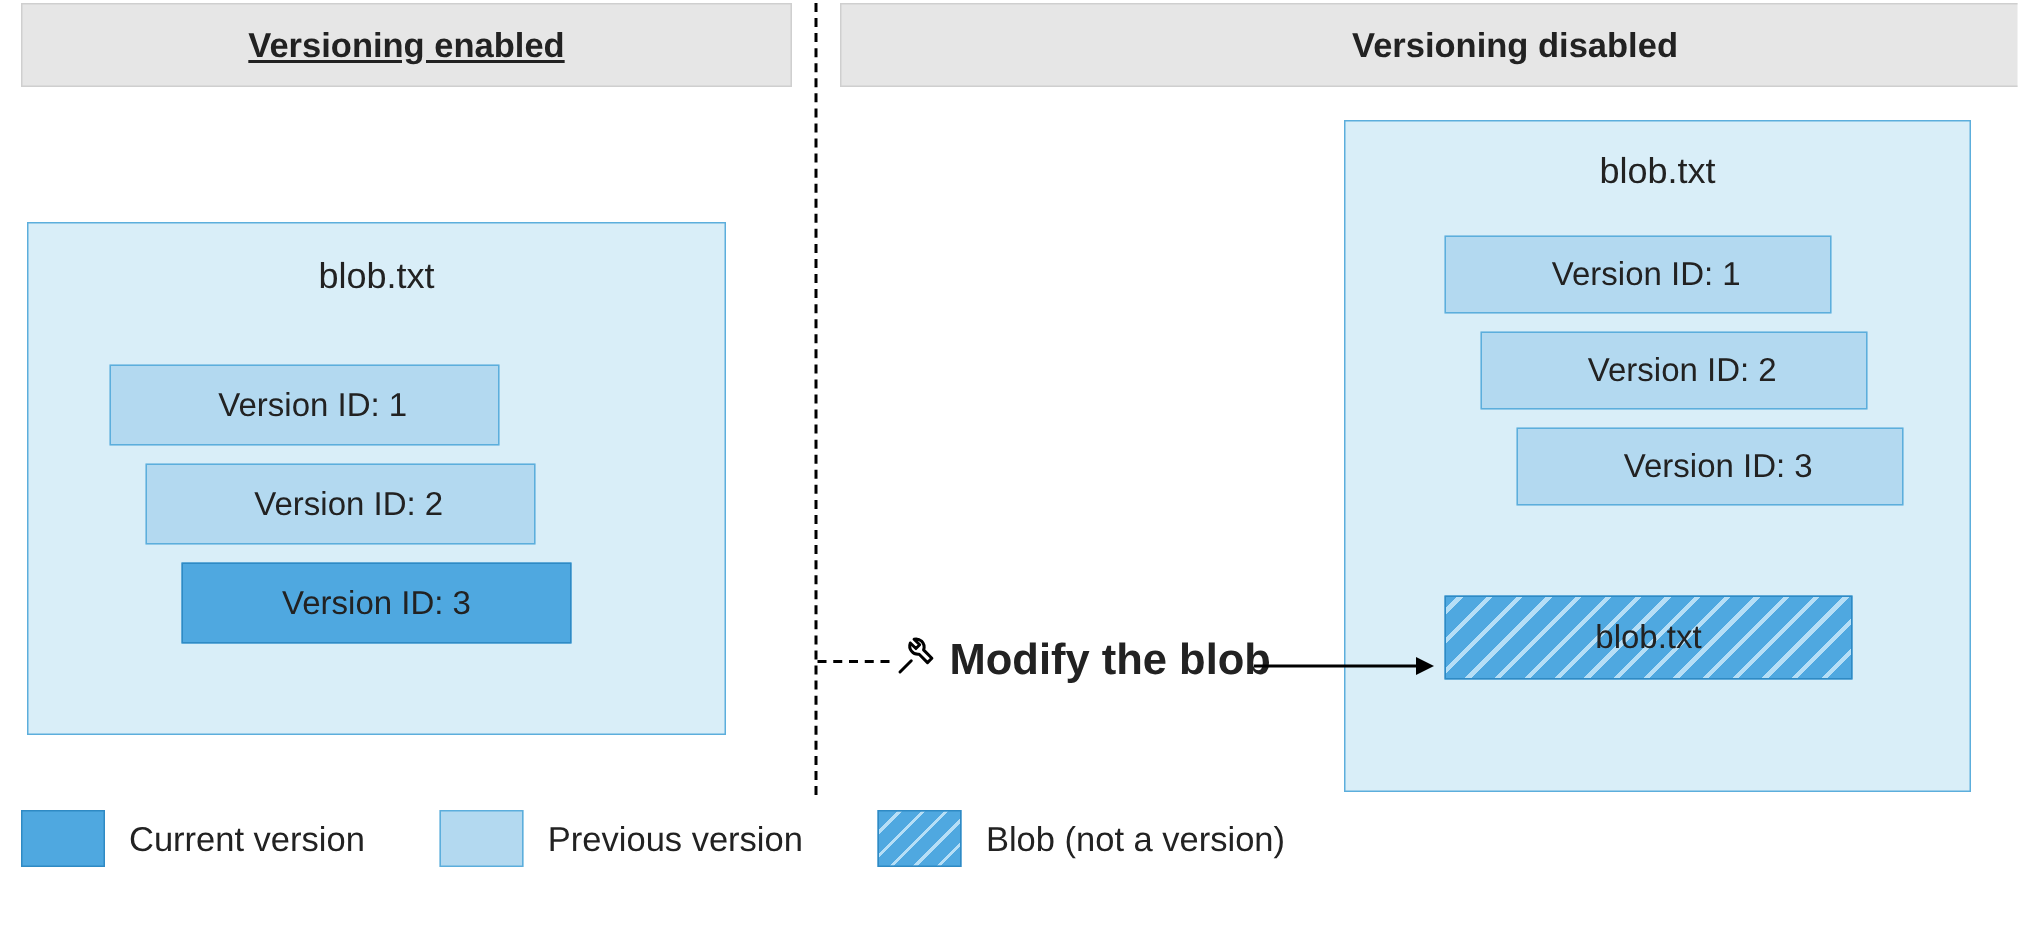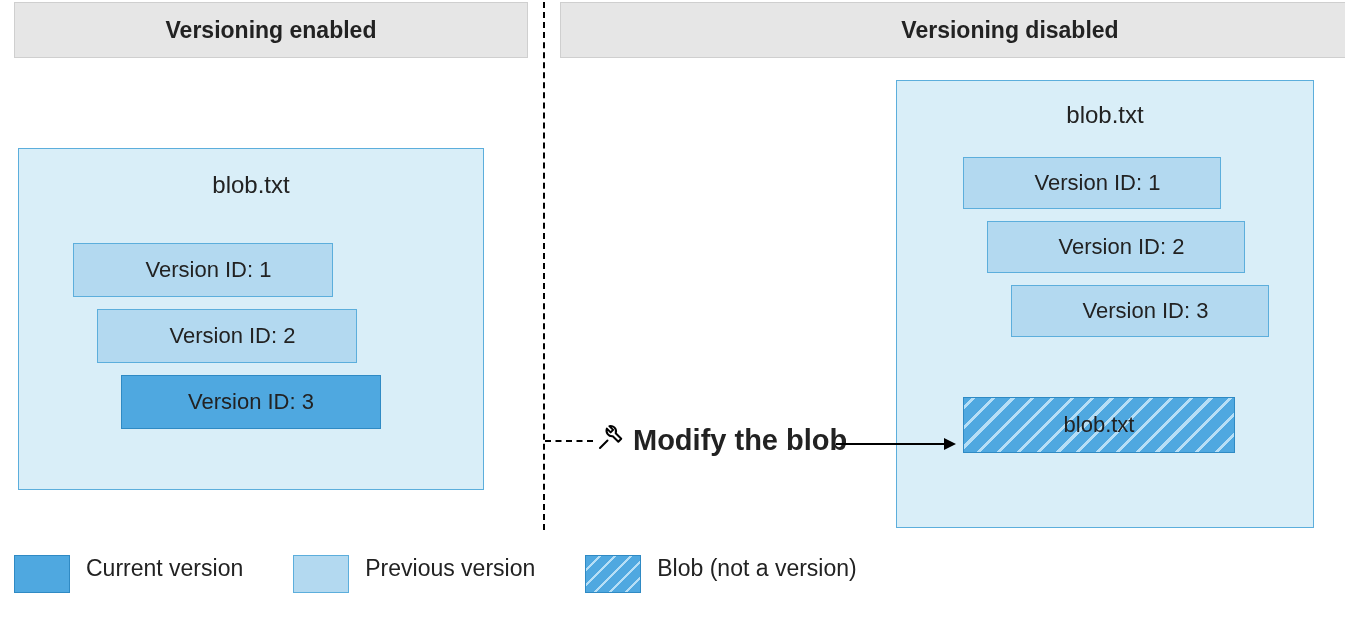--- a/index.html
+++ b/index.html
@@ -17,21 +17,21 @@
     top: 2px;
     height: 56px;
     background: #e6e6e6;
     border: 1px solid #cfcfcf;
     display: flex;
     align-items: center;
     justify-content: center;
     font-weight: 600;
     font-size: 23px;
   }
-  .header-left  { left: 14px;  width: 514px; }
+  .header-left  { left: 14px;  width: 514px; text-decoration: underline; }
   .header-right { left: 560px; width: 900px; }
 
   .divider {
     position: absolute;
     left: 543px;
     top: 2px;
     height: 528px;
     border-left: 2px dashed #000;
   }
 
@@ -126,22 +126,23 @@
   .dash-to-wrench {
     position:absolute;
     left: 545px; top: 440px;
     width: 48px;
     border-top: 2px dashed #000;
   }
 
   
   .legend {
     position:absolute;
-    left: 14px; top: 555px;
+    left: 14px; top: 540px;
     display:flex;
+    align-items:center;
     gap: 16px;
     font-size: 23px;
   }
   .swatch {
     width: 56px; height: 38px;
     border:1px solid #2f8ac4;
     display:inline-block;
   }
   .swatch-curr { background:#4fa8e0; }
   .swatch-prev { background:#b3d9f0; border-color:#5caedc; }

